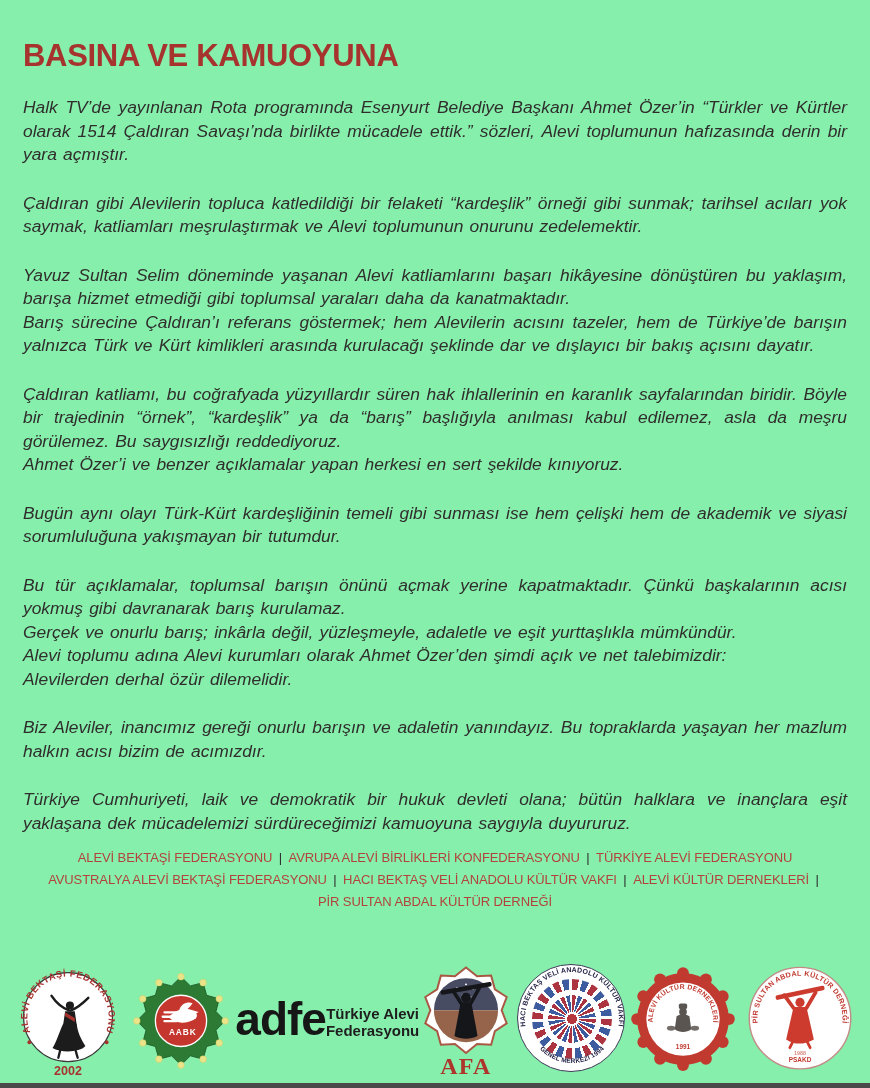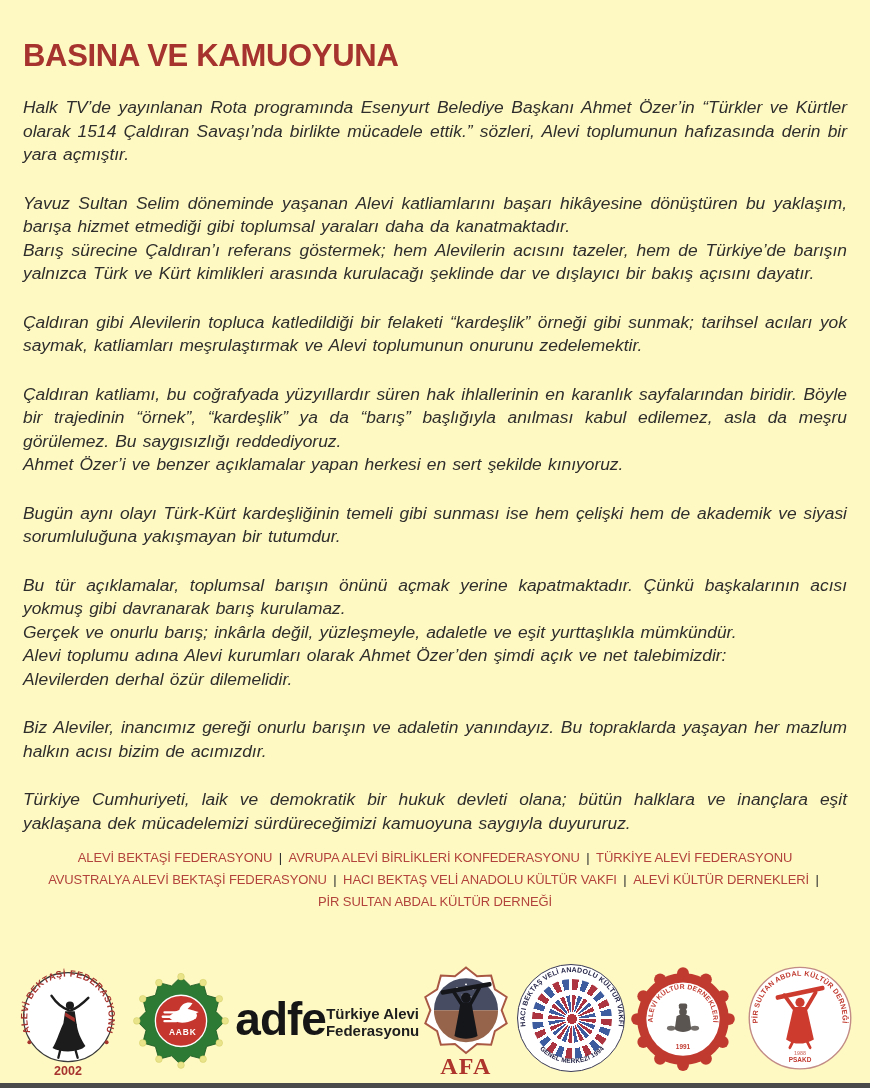--- a/index.html
+++ b/index.html
@@ -1,19 +1,19 @@
 <!DOCTYPE html>
 <html><head>
 <meta charset="utf-8">
 <style>
   html,body{margin:0;padding:0;background:#ffffff;}
   .page{
     position:relative;
     width:870px;height:1088px;
-    background:#fef9c3;
+    background:#86efac;
     font-family:"Liberation Sans",sans-serif;
     box-sizing:border-box;
     padding:38px 23px 0;
     overflow:hidden;
   }
   .doc-title{
     margin:0 0 22px;
     font-size:31px;font-weight:bold;
     color:#a6332e;letter-spacing:-0.3px;
   }
@@ -67,25 +67,25 @@
 
 <div class="page">
 
   <h1 class="doc-title">BASINA VE KAMUOYUNA</h1>
 
   <div>
     <div class="group">
       <p>Halk TV’de yayınlanan Rota programında Esenyurt Belediye Başkanı Ahmet Özer’in “Türkler ve Kürtler olarak 1514 Çaldıran Savaşı’nda birlikte mücadele ettik.” sözleri, Alevi toplumunun hafızasında derin bir yara açmıştır.</p>
     </div>
     <div class="group">
+      <p>Çaldıran gibi Alevilerin topluca katledildiği bir felaketi “kardeşlik” örneği gibi sunmak; tarihsel acıları yok saymak, katliamları meşrulaştırmak ve Alevi toplumunun onurunu zedelemektir.</p>
+    </div>
+    <div class="group">
       <p>Yavuz Sultan Selim döneminde yaşanan Alevi katliamlarını başarı hikâyesine dönüştüren bu yaklaşım, barışa hizmet etmediği gibi toplumsal yaraları daha da kanatmaktadır.</p>
       <p>Barış sürecine Çaldıran’ı referans göstermek; hem Alevilerin acısını tazeler, hem de Türkiye’de barışın yalnızca Türk ve Kürt kimlikleri arasında kurulacağı şeklinde dar ve dışlayıcı bir bakış açısını dayatır.</p>
-    </div>
-    <div class="group">
-      <p>Çaldıran gibi Alevilerin topluca katledildiği bir felaketi “kardeşlik” örneği gibi sunmak; tarihsel acıları yok saymak, katliamları meşrulaştırmak ve Alevi toplumunun onurunu zedelemektir.</p>
     </div>
     <div class="group">
       <p>Çaldıran katliamı, bu coğrafyada yüzyıllardır süren hak ihlallerinin en karanlık sayfalarından biridir. Böyle bir trajedinin “örnek”, “kardeşlik” ya da “barış” başlığıyla anılması kabul edilemez, asla da meşru görülemez. Bu saygısızlığı reddediyoruz.</p>
       <p>Ahmet Özer’i ve benzer açıklamalar yapan herkesi en sert şekilde kınıyoruz.</p>
     </div>
     <div class="group">
       <p>Bugün aynı olayı Türk-Kürt kardeşliğinin temeli gibi sunması ise hem çelişki hem de akademik ve siyasi sorumluluğuna yakışmayan bir tutumdur.</p>
     </div>
     <div class="group">
       <p>Bu tür açıklamalar, toplumsal barışın önünü açmak yerine kapatmaktadır. Çünkü başkalarının acısı yokmuş gibi davranarak barış kurulamaz.</p>

